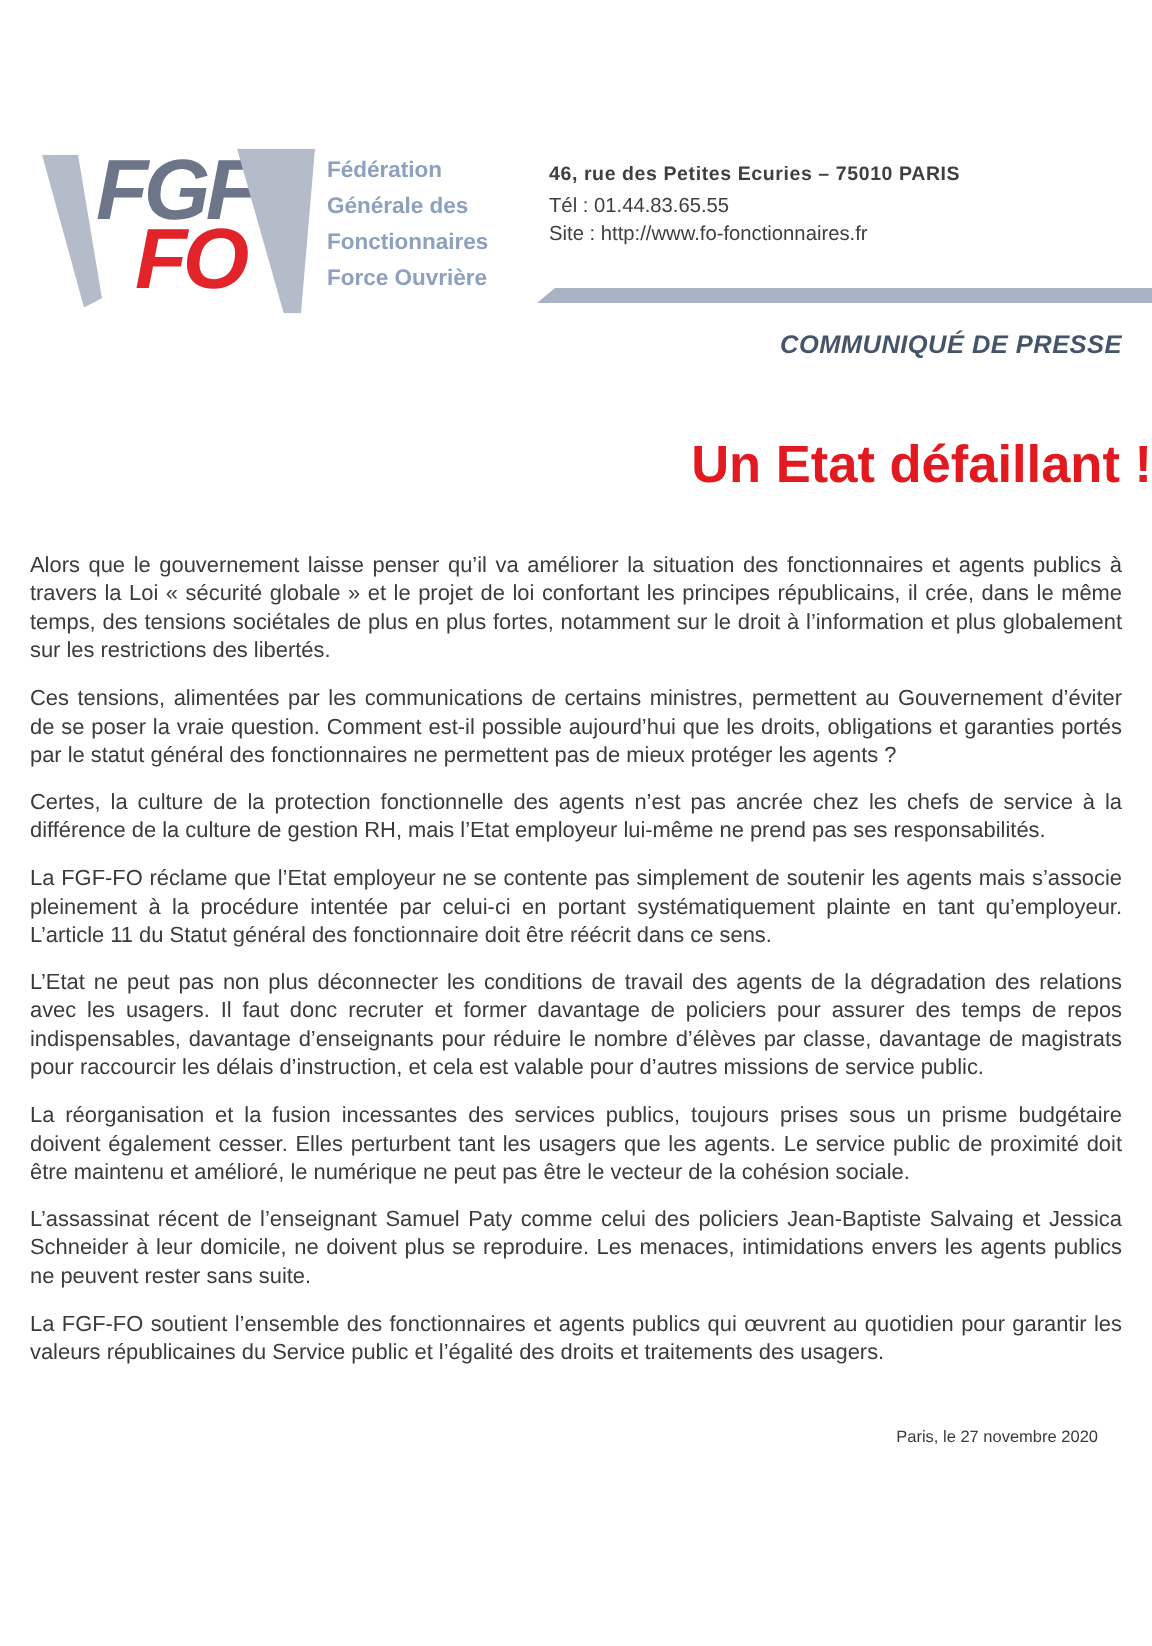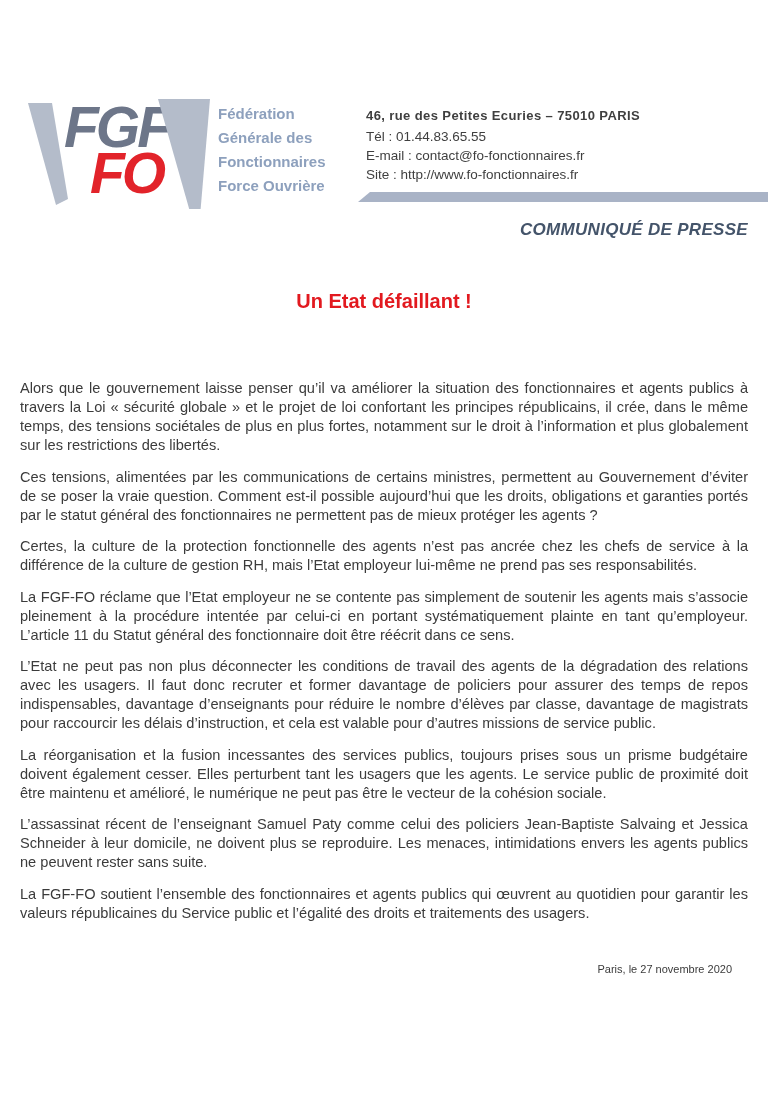--- a/index.html
+++ b/index.html
@@ -109,29 +109,29 @@
     font-size: 17px;
     font-weight: bold;
     font-style: italic;
     letter-spacing: 0.3px;
     color: #44546a;
   }
 
   
   .doc-title {
     margin: 50px 0 16px 0;
-    text-align: center;
-    font-size: 20px;
+    text-align: right;
+    font-size: 35px;
     font-weight: bold;
     color: #e2191f;
   }
 
   
   .doc-body {
-    margin-top: 66px;
+    margin-top: 38px;
     padding: 0 20px;
     font-size: 14.6px;
     line-height: 19px;
     text-align: justify;
     color: #3b3b3b;
   }
   .doc-body p {
     margin: 0 0 12.5px 0;
   }
 
@@ -161,21 +161,20 @@
     <div class="org-name">
       <div>Fédération</div>
       <div>Générale des</div>
       <div>Fonctionnaires</div>
       <div>Force Ouvrière</div>
     </div>
 
     <div class="contact">
       <div class="contact-address">46, rue des Petites Ecuries – 75010 PARIS</div>
       <div>Tél : 01.44.83.65.55</div>
-      <div>E-mail : contact@fo-fonctionnaires.fr</div>
       <div>Site : http://www.fo-fonctionnaires.fr</div>
     </div>
 
     <div class="rule-bar"></div>
   </header>
 
   <div class="press-label">COMMUNIQUÉ DE PRESSE</div>
 
   <h1 class="doc-title">Un Etat défaillant !</h1>
 

